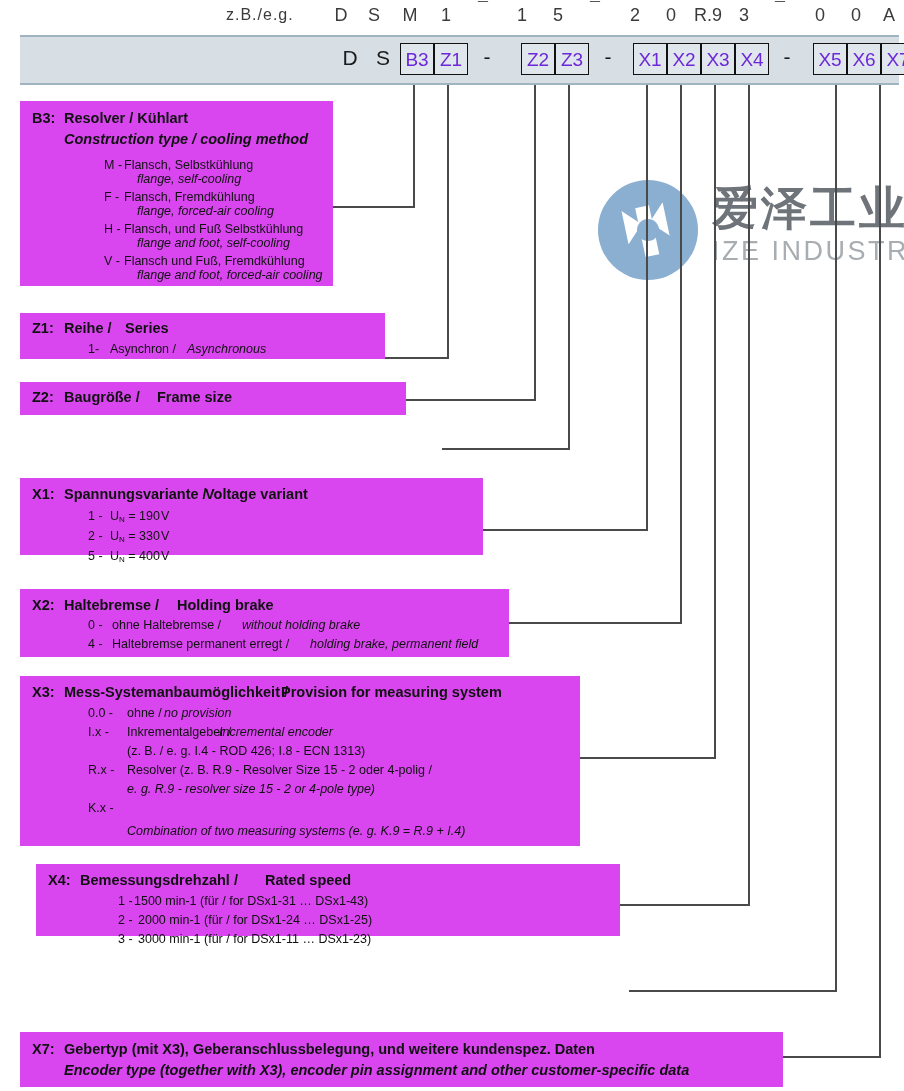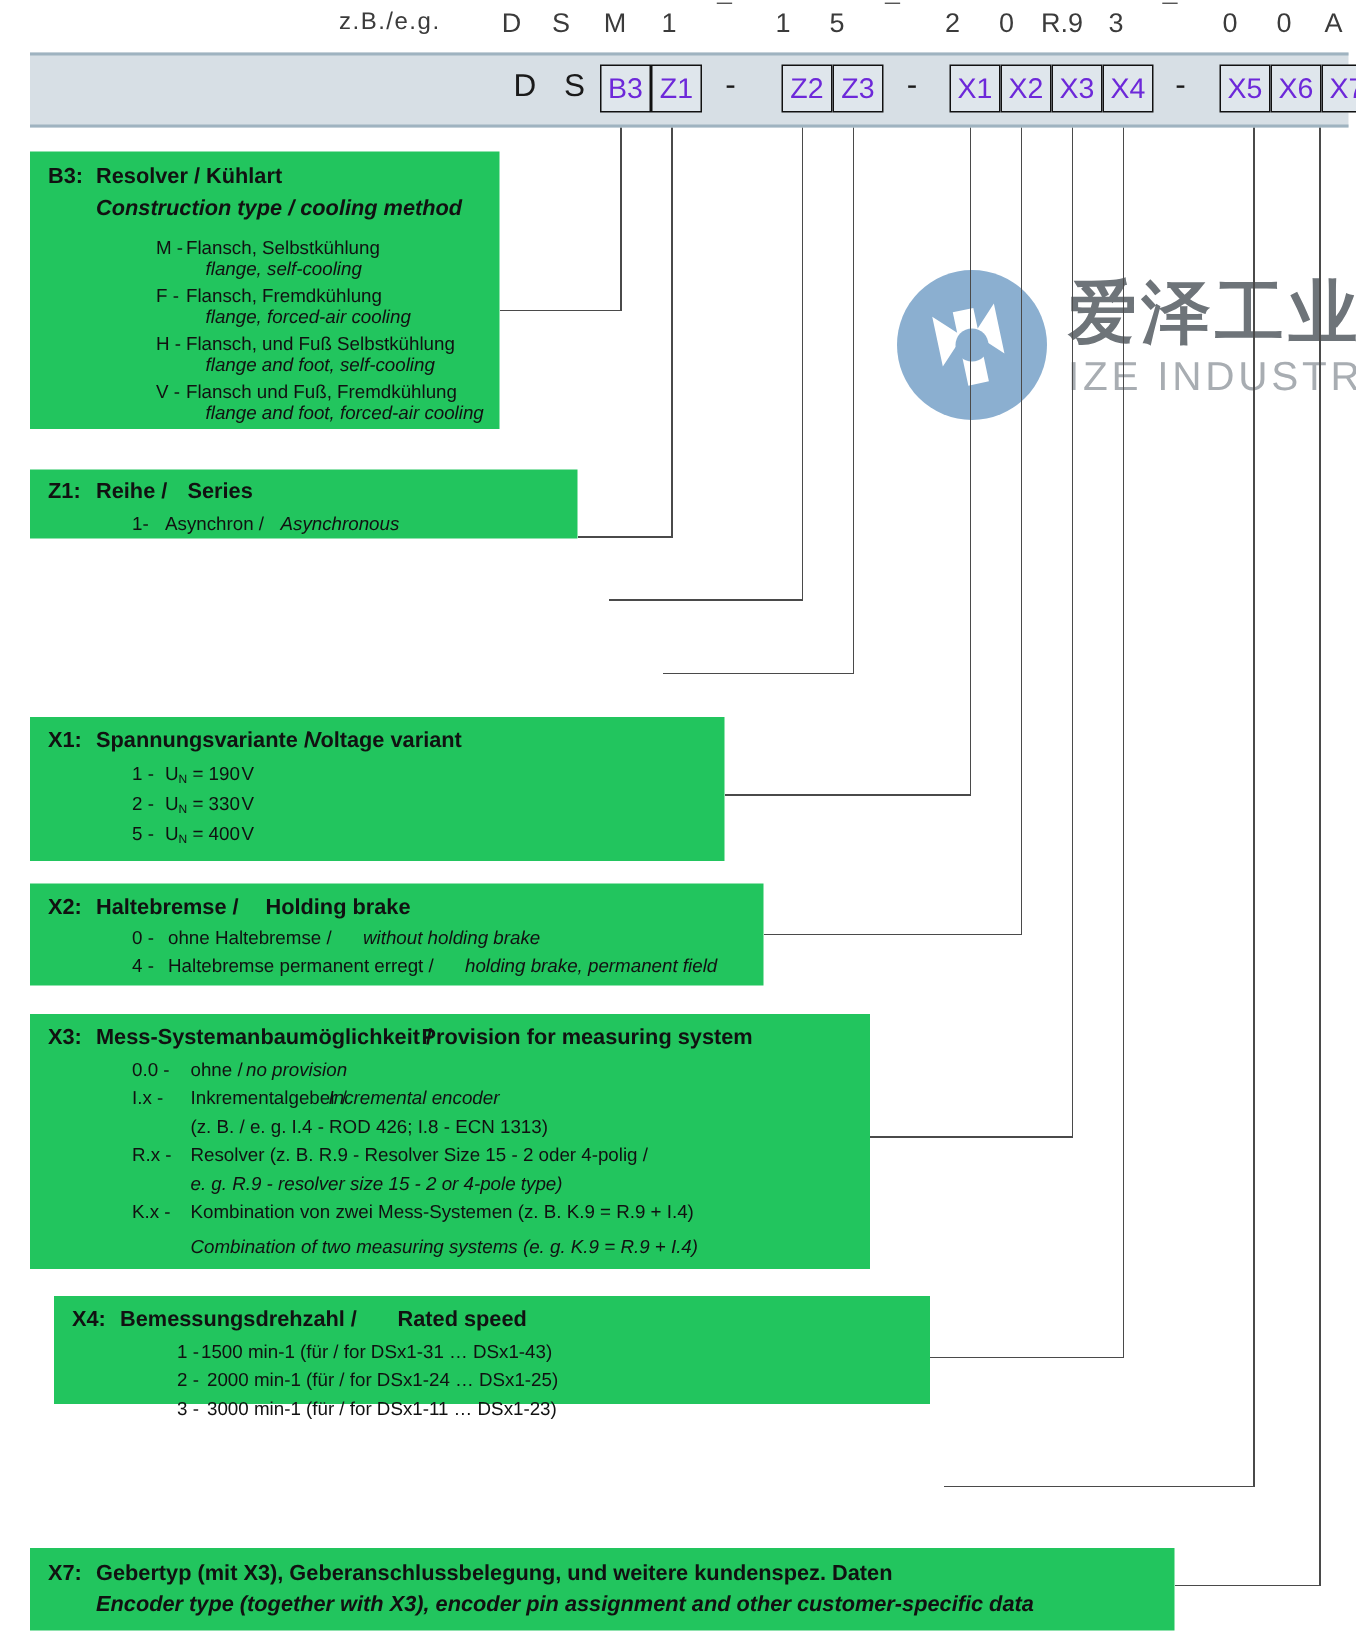--- a/index.html
+++ b/index.html
@@ -91,21 +91,21 @@
 
   
   .lines{
     position:absolute; left:0; top:0; width:904px; height:1091px;
     z-index:2; pointer-events:none;
   }
 
   
   .block{
     position:absolute;
-    background:#22c55e;
+    background:#d946ef;
     z-index:3;
     box-sizing:border-box;
   }
   .blk-title{
     position:absolute;
     left:12px;
     font-size:14.5px;
     font-weight:bold;
     color:#111;
     white-space:nowrap;
@@ -250,23 +250,28 @@
   <div class="block" style="left:20px;top:313px;width:365px;height:46px;">
     <span class="blk-title" style="left:12px;top:7px;">Z1:</span>
     <span class="blk-title" style="left:44px;top:7px;">Reihe /</span>
     <span class="blk-title en" style="left:105px;top:7px;">Series</span>
 
     <span class="opt opt-lg" style="left:68px;top:30px;">1-</span>
     <span class="opt opt-lg" style="left:90px;top:30px;">Asynchron /</span>
     <span class="opt-it opt-lg" style="left:167px;top:30px;">Asynchronous</span>
   </div>
 
-
-
-  <div class="block" style="left:20px;top:478px;width:463px;height:96px;">
+  <div class="block" style="left:20px;top:382px;width:386px;height:33px;">
+    <span class="blk-title" style="left:12px;top:7px;">Z2:</span>
+    <span class="blk-title" style="left:44px;top:7px;">Baugröße /</span>
+    <span class="blk-title en" style="left:137px;top:7px;">Frame size</span>
+  </div>
+
+
+  <div class="block" style="left:20px;top:478px;width:463px;height:77px;">
     <span class="blk-title" style="left:12px;top:8px;">X1:</span>
     <span class="blk-title" style="left:44px;top:8px;">Spannungsvariante /</span>
     <span class="blk-title en" style="left:185px;top:8px;">Voltage variant</span>
 
     <span class="opt opt-lg" style="left:68px;top:32px;">1 - </span>
     <span class="opt opt-lg" style="left:90px;top:32px;">U<sub>N</sub> = 190 V</span>
 
     <span class="opt opt-lg" style="left:68px;top:52px;">2 - </span>
     <span class="opt opt-lg" style="left:90px;top:52px;">U<sub>N</sub> = 330 V</span>
 
@@ -302,21 +307,20 @@
     <span class="opt-it opt-lg" style="left:199px;top:50px;">Incremental encoder</span>
 
     <span class="opt opt-lg" style="left:107px;top:69px;">(z. B. / e. g. I.4 - ROD 426; I.8 - ECN 1313)</span>
 
     <span class="opt opt-lg" style="left:68px;top:88px;">R.x - </span>
     <span class="opt opt-lg" style="left:107px;top:88px;">Resolver (z. B. R.9 - Resolver Size 15 - 2 oder 4-polig /</span>
 
     <span class="opt-it opt-lg" style="left:107px;top:107px;">e. g. R.9 - resolver size 15 - 2 or 4-pole type)</span>
 
     <span class="opt opt-lg" style="left:68px;top:126px;">K.x - </span>
-    <span class="opt opt-lg" style="left:107px;top:126px;">Kombination von zwei Mess-Systemen (z. B. K.9 = R.9 + I.4)</span>
   </div>
   <div class="block" style="left:20px;top:824px;width:560px;height:22px;">
     <span class="opt-it opt-lg" style="left:107px;top:1px;">Combination of two measuring systems (e. g. K.9 = R.9 + I.4)</span>
   </div>
 
   <div class="block" style="left:36px;top:864px;width:584px;height:72px;">
     <span class="blk-title" style="left:12px;top:8px;">X4:</span>
     <span class="blk-title" style="left:44px;top:8px;">Bemessungsdrehzahl /</span>
     <span class="blk-title en" style="left:229px;top:8px;">Rated speed</span>
 

